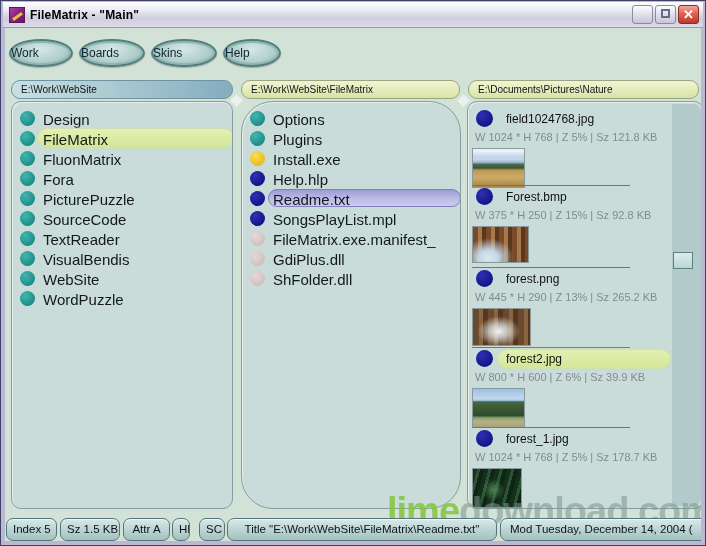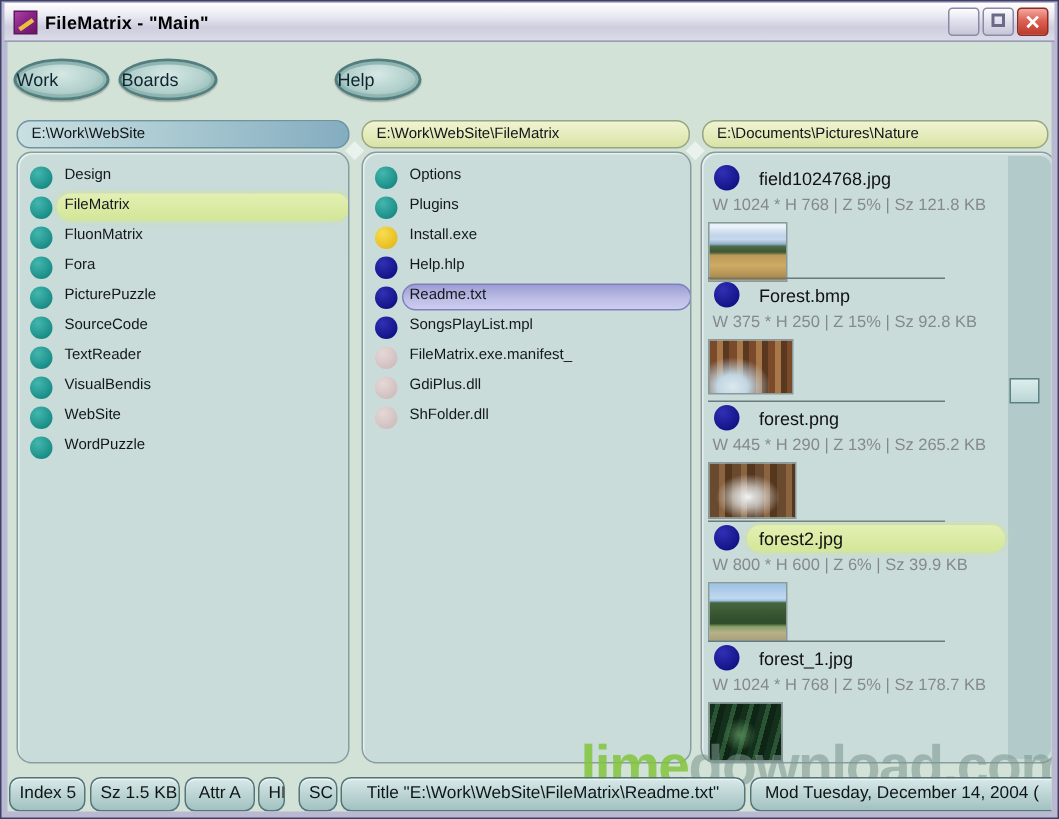--- a/index.html
+++ b/index.html
@@ -66,29 +66,29 @@
   #path-right { left:463px; width:231px; }
   .junction { position:absolute; top:68px; width:9px; height:9px; background:#e9f2ec;
     transform:rotate(45deg); }
   
   .panel {
     position:absolute; top:73px; height:408px; border-radius:10px;
     border:1px solid #879da2; background:#c9dcda;
     box-shadow:inset 1px 1px 0 rgba(255,255,255,.55); overflow:hidden;
   }
   #panel-left { left:6px;   width:222px; }
-  #panel-mid  { left:236px; width:220px; }
+  #panel-mid  { left:236px; width:220px;border-radius:32px; }
   #panel-right{ left:462px; width:237px; }
   
   .frow { position:absolute; left:0; right:0; height:20px; }
   .frow .bullet {
     position:absolute; left:8px; top:3px; width:15px; height:15px; border-radius:50%;
   }
   .frow .flabel {
-    position:absolute; left:31px; top:3px; font-size:10px; color:#14181c; white-space:nowrap;
+    position:absolute; left:31px; top:3px; font-size:15px; color:#14181c; white-space:nowrap;
   }
   .pill { position:absolute; top:1px; height:18px; border-radius:9px; }
   .pill.hl { background:linear-gradient(180deg,#e3f0b2 0%,#d3e698 100%);
     box-shadow:0 0 3px 1px rgba(210,228,150,.8); }
   .pill.sel { background:linear-gradient(180deg,#9d9dd3 0%,#bcbce6 55%,#cdcdee 100%);
     border:1px solid #7f7fc2; }
   
   .entry { position:absolute; left:0; width:164px; height:80px; }
   .entry .sep { position:absolute; top:-1px; left:4px; right:2px; height:1px; background:#69797c; }
   .entry .bullet { position:absolute; left:8px; top:2px; width:17px; height:17px; border-radius:50%; }
@@ -157,20 +157,21 @@
         </div>
       <div class="win-btn max"><span></span></div>
       <div class="win-btn close">✕</div>
     </div>
   </div>
 
   <div id="client">
 
     <div class="oval-btn" id="btn-work">Work</div>
     <div class="oval-btn" id="btn-boards">Boards</div>
+    <div class="oval-btn" id="btn-skins">Skins</div>
     <div class="oval-btn" id="btn-help">Help</div>
 
     <div class="pathbar teal" id="path-left">E:\Work\WebSite</div>
     <div class="pathbar yellow" id="path-mid">E:\Work\WebSite\FileMatrix</div>
     <div class="pathbar yellow" id="path-right">E:\Documents\Pictures\Nature</div>
 
     <div class="junction" style="left:227px"></div>
     <div class="junction" style="left:454px"></div>
 
     <div class="panel" id="panel-left">

